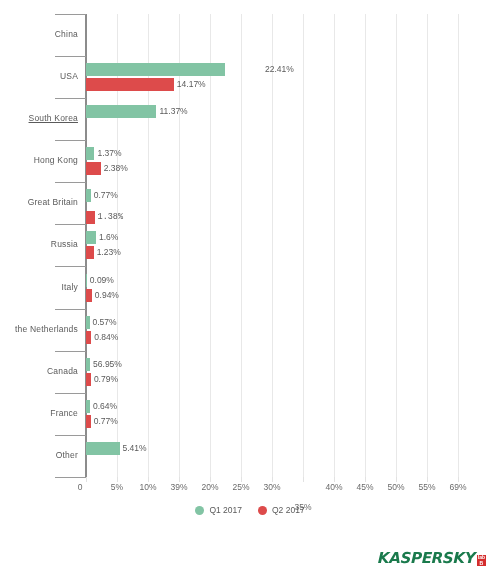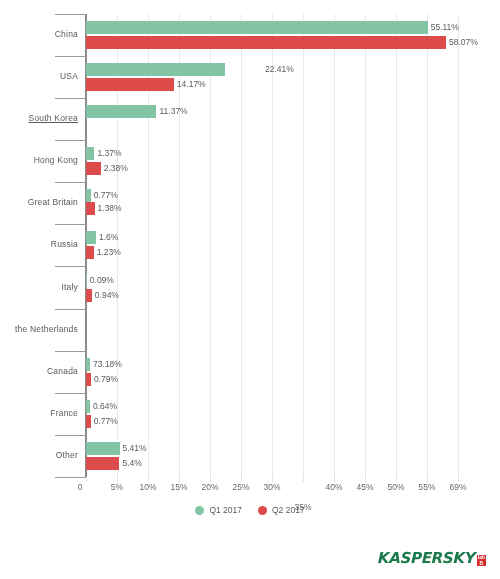--- a/index.html
+++ b/index.html
@@ -142,30 +142,20 @@
       <div class="gridline" style="left: 341px;"></div>
       <div class="gridline" style="left: 372px;"></div>
     </div>
 
   <div class="axis-line"></div>
 
   <div class="rows" id="rows">
       <div class="row" style="height: 42.0909px;">
         <div class="row-sep"></div>
         <div class="cat-label" style="top: 15.0455px;">China</div>
-        <div class="bars" style="top: 7.04545px;">
-          <div class="bar-wrap" style="margin-top: 0px;">
-            <div class="bar q1" style="width: 341.682px; background: rgb(130, 196, 164);"></div>
-            <div class="bar-val" style="left: 341.682px;">55.11%</div>
-          </div>
-          <div class="bar-wrap" style="margin-top: 2px;">
-            <div class="bar q2" style="width: 360.034px; background: rgb(221, 75, 75);"></div>
-            <div class="bar-val" style="left: 360.034px;">58.07%</div>
-          </div>
-        </div>
       </div>
       <div class="row" style="height: 42.0909px;">
         <div class="row-sep"></div>
         <div class="cat-label" style="top: 15.0455px;">USA</div>
         <div class="bars" style="top: 7.04545px;">
           <div class="bar-wrap" style="margin-top: 0px;">
             <div class="bar q1" style="width: 138.942px; background: rgb(130, 196, 164);"></div>
             <div class="bar-val" style="left: 138.942px; padding-left: 40px;">22.41%</div>
           </div>
           <div class="bar-wrap" style="margin-top: 2px;">
@@ -199,21 +189,21 @@
         </div>
       </div>
       <div class="row" style="height: 42.0909px;">
         <div class="row-sep"></div>
         <div class="cat-label" style="top: 15.0455px;">Great Britain</div>
         <div class="bars" style="top: 7.04545px;">
           <div class="bar-wrap" style="margin-top: 0px;">
             <div class="bar q1" style="width: 4.774px; background: rgb(130, 196, 164);"></div>
             <div class="bar-val" style="left: 4.774px;">0.77%</div>
           </div>
-          <div class="bar-wrap" style="margin-top: 0;">
+          <div class="bar-wrap" style="margin-top: 9px; font-family: Liberation Mono, monospace;">
             <div class="bar q2" style="width: 8.556px; background: rgb(221, 75, 75);"></div>
             <div class="bar-val" style="left: 8.556px;">1.38%</div>
           </div>
         </div>
       </div>
       <div class="row" style="height: 42.0909px; padding-left: 21px;">
         <div class="row-sep"></div>
         <div class="cat-label" style="top: 15.0455px;">Russia</div>
         <div class="bars" style="top: 7.04545px;">
           <div class="bar-wrap" style="margin-top: 0px;">
@@ -236,28 +226,38 @@
           </div>
           <div class="bar-wrap" style="margin-top: 2px;">
             <div class="bar q2" style="width: 5.828px; background: rgb(221, 75, 75);"></div>
             <div class="bar-val" style="left: 5.828px;">0.94%</div>
           </div>
         </div>
       </div>
       <div class="row" style="height: 42.0909px;">
         <div class="row-sep"></div>
         <div class="cat-label" style="top: 15.0455px;">the Netherlands</div>
+        <div class="bars" style="top: 7.04545px;">
+          <div class="bar-wrap" style="margin-top: 0px;">
+            <div class="bar q1" style="width: 3.534px; background: rgb(130, 196, 164);"></div>
+            <div class="bar-val" style="left: 3.534px;">0.57%</div>
+          </div>
+          <div class="bar-wrap" style="margin-top: 2px;">
+            <div class="bar q2" style="width: 5.208px; background: rgb(221, 75, 75);"></div>
+            <div class="bar-val" style="left: 5.208px;">0.84%</div>
+          </div>
+        </div>
       </div>
       <div class="row" style="height: 42.0909px;">
         <div class="row-sep"></div>
         <div class="cat-label" style="top: 15.0455px;">Canada</div>
         <div class="bars" style="top: 7.04545px;">
           <div class="bar-wrap" style="margin-top: 0px;">
             <div class="bar q1" style="width: 4.092px; background: rgb(130, 196, 164);"></div>
-            <div class="bar-val" style="left: 4.092px;">73.18%</div>
+            <div class="bar-val" style="left: 4.092px;">56.95%</div>
           </div>
           <div class="bar-wrap" style="margin-top: 2px;">
             <div class="bar q2" style="width: 4.898px; background: rgb(221, 75, 75);"></div>
             <div class="bar-val" style="left: 4.898px;">0.79%</div>
           </div>
         </div>
       </div>
       <div class="row" style="height: 42.0909px;">
         <div class="row-sep"></div>
         <div class="cat-label" style="top: 15.0455px;">France</div>
@@ -272,39 +272,35 @@
           </div>
         </div>
       </div>
       <div class="row" style="height: 42.0909px;">
         <div class="row-sep"></div>
         <div class="cat-label" style="top: 15.0455px;">Other</div>
         <div class="bars" style="top: 7.04545px;">
           <div class="bar-wrap" style="margin-top: 0px;">
             <div class="bar q1" style="width: 33.542px; background: rgb(130, 196, 164);"></div>
             <div class="bar-val" style="left: 33.542px;">5.41%</div>
-          </div>
-          <div class="bar-wrap" style="margin-top: 2px;">
-            <div class="bar q2" style="width: 33.48px; background: rgb(221, 75, 75);"></div>
-            <div class="bar-val" style="left: 33.48px;">5.4%</div>
           </div>
         </div>
       </div>
       <div class="row-sep" style="top: 463px;"></div>
     </div>
 
   <div class="xaxis" id="xaxis">
       <div class="xtick-line" style="left: 86px;"></div>
       <div class="xtick" style="left: 80px;">0</div>
       <div class="xtick-line" style="left: 117px;"></div>
       <div class="xtick" style="left: 117px;">5%</div>
       <div class="xtick-line" style="left: 148px;"></div>
       <div class="xtick" style="left: 148px;">10%</div>
       <div class="xtick-line" style="left: 179px;"></div>
-      <div class="xtick" style="left: 179px;">15%</div>
+      <div class="xtick" style="left: 179px;">39%</div>
       <div class="xtick-line" style="left: 210px;"></div>
       <div class="xtick" style="left: 210px;">20%</div>
       <div class="xtick-line" style="left: 241px;"></div>
       <div class="xtick" style="left: 241px;">25%</div>
       <div class="xtick-line" style="left: 272px;"></div>
       <div class="xtick" style="left: 272px;">30%</div>
       <div class="xtick-line" style="left: 303px;"></div>
       <div class="xtick" style="left: 303px; margin-top: 20px;">35%</div>
       <div class="xtick-line" style="left: 334px;"></div>
       <div class="xtick" style="left: 334px;">40%</div>

